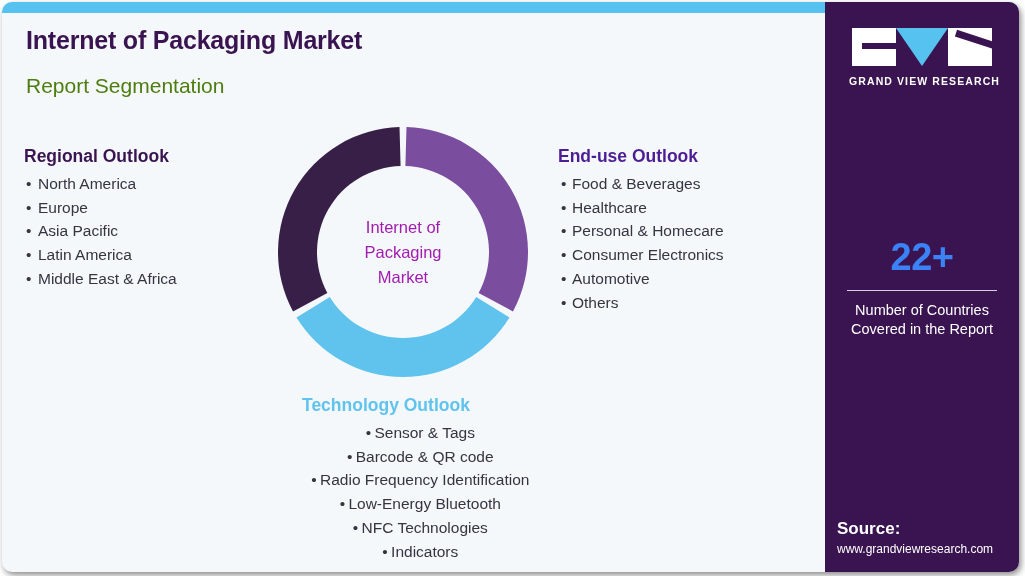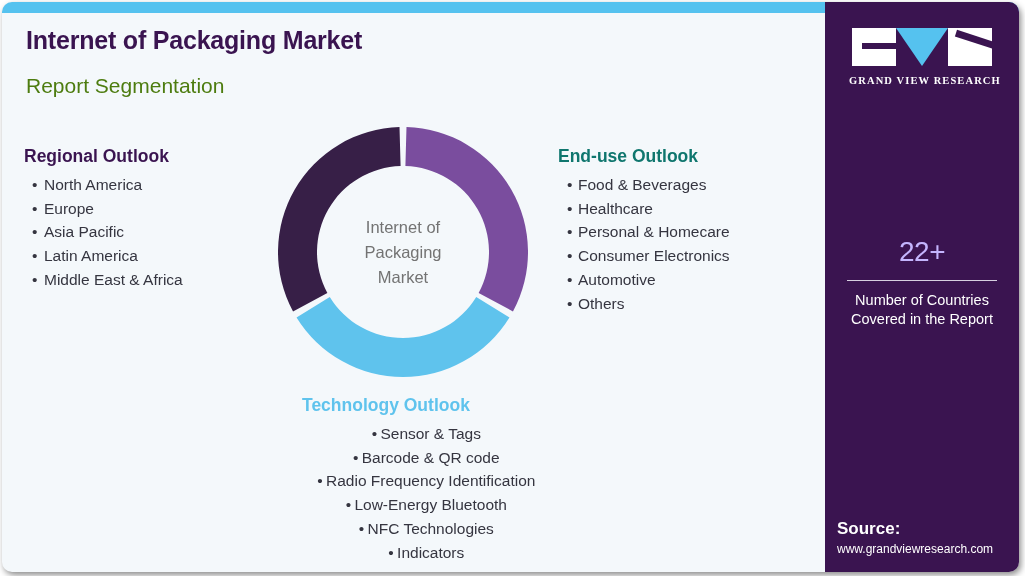--- a/index.html
+++ b/index.html
@@ -70,42 +70,42 @@
   
   .outlook { position: absolute; }
   .outlook-title {
     font-size: 17.5px;
     font-weight: bold;
     line-height: 1.2;
     margin: 0 0 5px 0;
   }
   .outlook-list {
     list-style: none;
-    margin: 6px;
+    margin: 0;
     padding: 0;
   }
   .outlook-list li {
     font-size: 15.5px;
     color: #353540;
     line-height: 23.7px;
     white-space: nowrap;
   }
   .outlook-list li::before {
     content: "\2022";
     display: inline-block;
     width: 12px;
     color: #353540;
   }
 
   #regional-outlook { left: 22px; top: 144px; }
   #regional-outlook .outlook-title { color: #3a1450; }
   #regional-outlook .outlook-list { padding-left: 2px; }
 
   #enduse-outlook { left: 556px; top: 144px; }
-  #enduse-outlook .outlook-title { color: #0f766e; }
+  #enduse-outlook .outlook-title { color: #4c1d95; }
   #enduse-outlook .outlook-list { padding-left: 3px; }
   #enduse-outlook .outlook-list li::before { width: 11px; }
 
   #technology-outlook { left: 300px; top: 393px; }
   #technology-outlook .outlook-title { color: #5fc3ed; }
   #technology-outlook .outlook-list { padding-left: 6px; text-align: center; }
 
   
   .donut-wrap {
     position: absolute;
@@ -121,21 +121,21 @@
     width: 250px;
     height: 250px;
     display: flex;
     flex-direction: column;
     align-items: center;
     justify-content: center;
     pointer-events: none;
   }
   .donut-center span {
     font-size: 16.5px;
-    color: #737373;
+    color: #a21caf;
     line-height: 25px;
     text-align: center;
   }
 
   
   .side-panel {
     position: absolute;
     right: 0;
     top: 0;
     width: 194px;
@@ -200,36 +200,35 @@
     border-top: 38px solid #55c2ef;
   }
   .logo-text {
     margin-top: 7px;
     text-align: center;
     color: #ffffff;
     font-size: 10.5px;
     font-weight: bold;
     letter-spacing: 1.1px;
     white-space: nowrap;
-    font-family: Liberation Serif, serif;
   }
 
   
   .stat-block {
     position: absolute;
     left: 0;
     right: 0;
     top: 236px;
     text-align: center;
     padding: 0 12px;
   }
   .stat-value {
-    color: #c4b5fd;
-    font-size: 28px;
-    font-weight: normal;
+    color: #3b82f6;
+    font-size: 38px;
+    font-weight: bold;
     line-height: 1;
     letter-spacing: -0.5px;
   }
   .stat-rule {
     height: 1px;
     background: #d7cfe0;
     margin: 14px 10px 10px 10px;
   }
   .stat-label {
     color: #ffffff;

